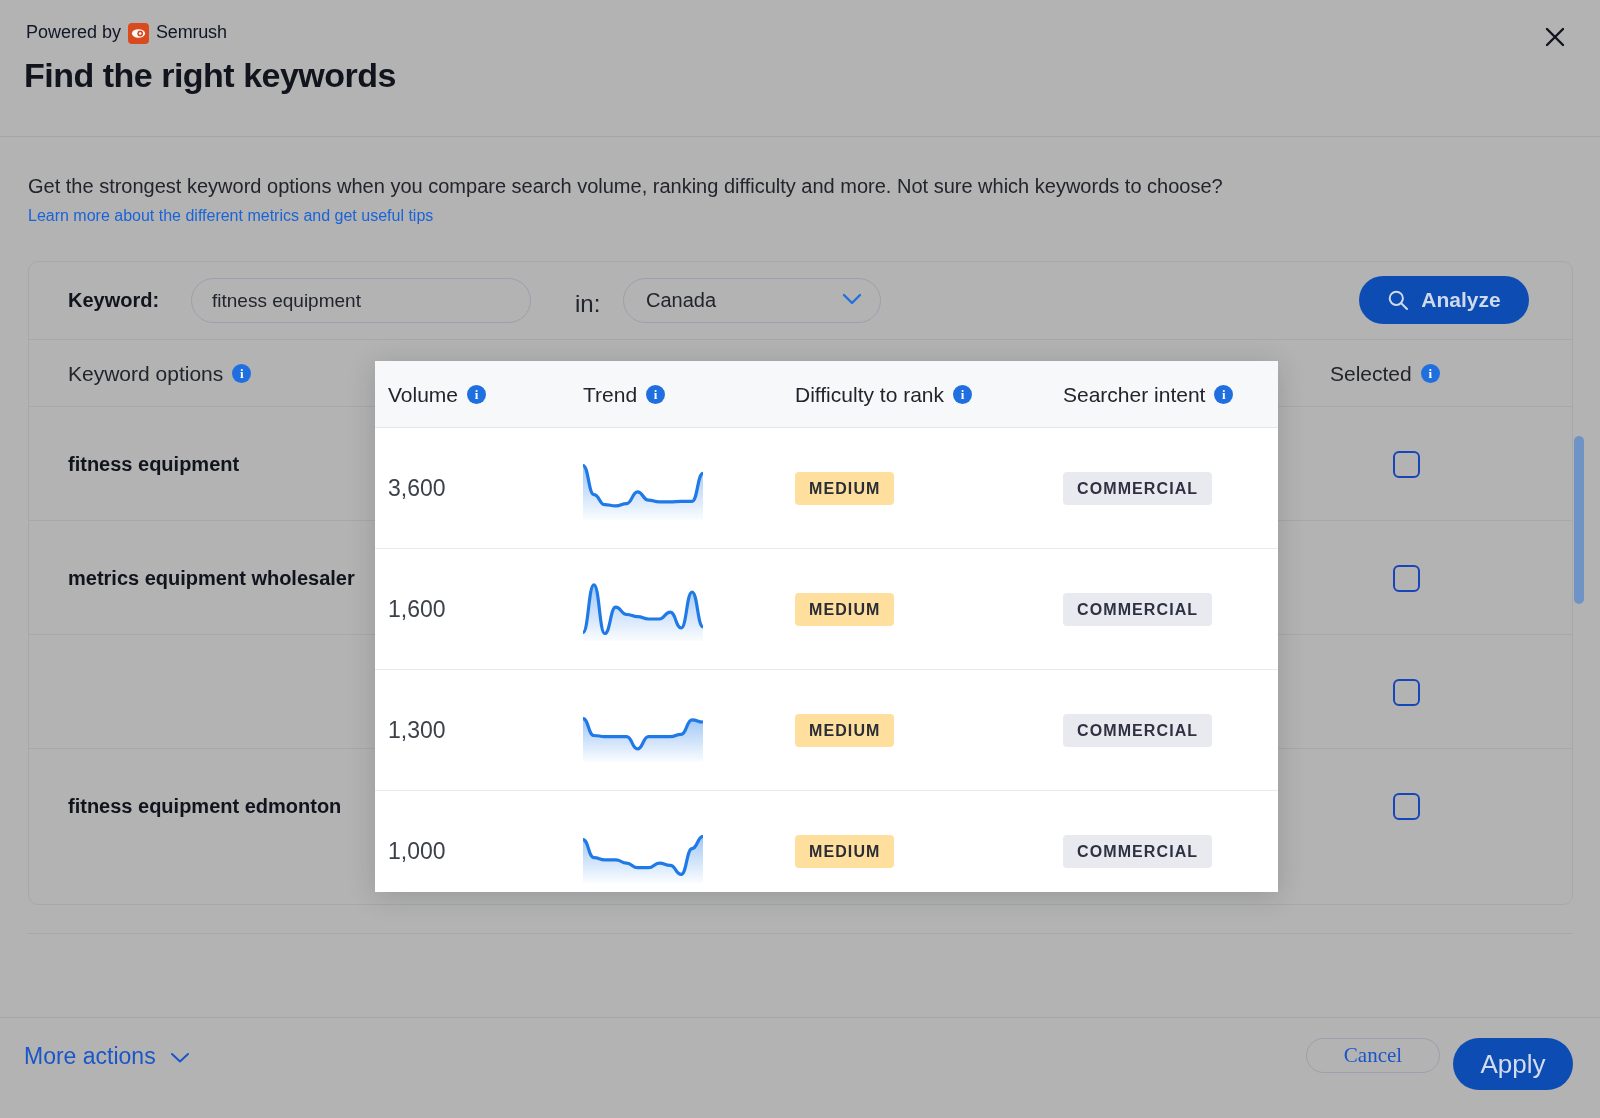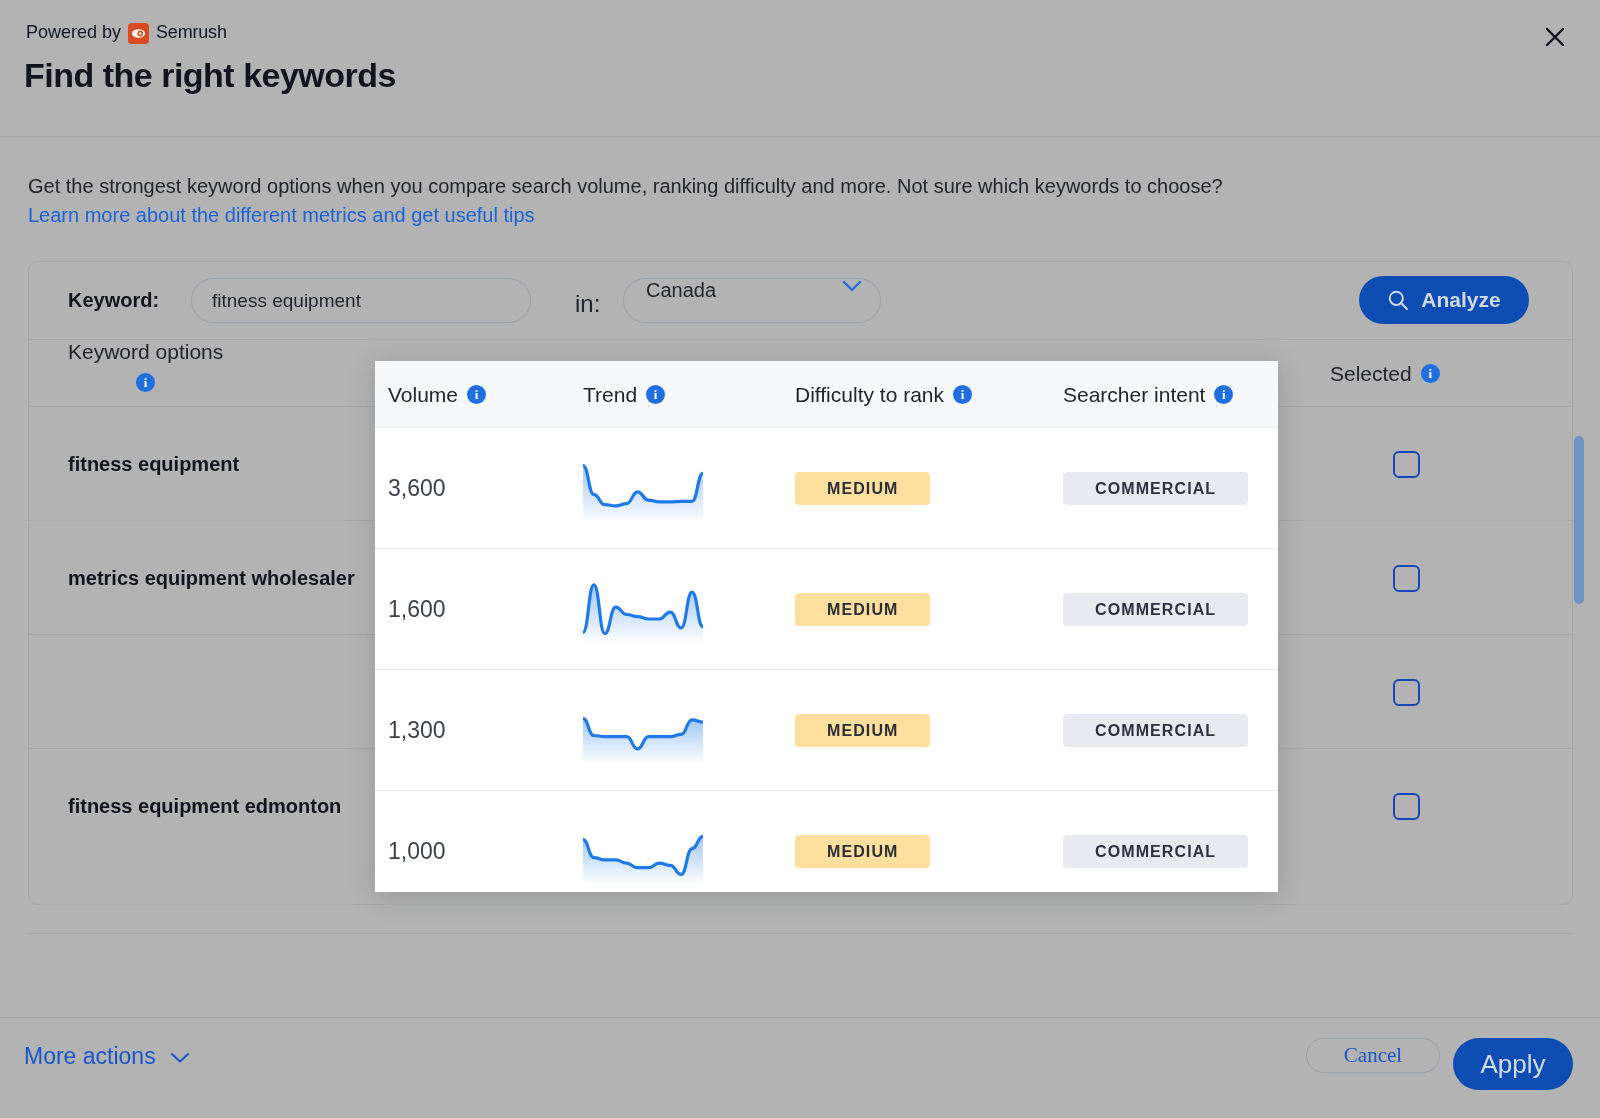--- a/index.html
+++ b/index.html
@@ -45,21 +45,21 @@
   }
   .close-btn svg { display: block; }
 
   
   .intro {
     position: absolute; left: 28px; top: 172px; width: 1450px;
     font-size: 20px; line-height: 29px; color: #23252c;
   }
   .intro-link {
     display: block; color: #1a63d8; text-decoration: none; cursor: pointer;
-    font-size: 20px; line-height: 29px;
+    font-size: 16px; line-height: 29px;
   }
 
   
   .card {
     position: absolute; left: 28px; top: 261px;
     width: 1545px; height: 644px;
     border: 1px solid #a7a8ab;
     border-radius: 10px;
     overflow: hidden;
   }
@@ -82,21 +82,21 @@
     outline: none;
   }
   .in-label {
     position: absolute; left: 546px; top: 28px;
     font-size: 24px; color: #22252d;
   }
   .country-select {
     position: absolute; left: 594px; top: 16px;
     width: 258px; height: 45px;
     border: 1px solid #9aa0ad; border-radius: 23px;
-    display: flex; align-items: flex-start;
+    display: flex; align-items: center;
     padding: 0 18px 0 22px; cursor: pointer; gap: 16px;
   }
   .country-select .cv { flex: 1; font-size: 20px; color: #22252d; }
   .chev { display: block; }
   .analyze-btn {
     position: absolute; right: 43px; top: 14px;
     height: 48px; min-width: 170px;
     background: #0d4db3; border: none; border-radius: 24px;
     display: flex; align-items: center; justify-content: center; gap: 12px;
     color: #cfd9ea; font-size: 21px; font-weight: 700; cursor: pointer;
@@ -109,21 +109,21 @@
   .tbl { position: relative; }
   .thead {
     position: relative; height: 67px;
     border-bottom: 1px solid #a7a8ab;
   }
   .th {
     position: absolute; top: 0; height: 67px;
     display: flex; align-items: center; gap: 9px;
     font-size: 21px; color: #23252c;
   }
-  .th.c-kw   { left: 39px; flex-direction: column; }
+  .th.c-kw   { left: 39px; }
   .th.c-vol  { left: 360px; }
   .th.c-trd  { left: 555px; }
   .th.c-dif  { left: 767px; }
   .th.c-int  { left: 1035px; }
   .th.c-sel  { left: 1301px; }
 
   .info-i {
     width: 19px; height: 19px; border-radius: 50%;
     background: #1f6fe0; color: #fff;
     display: inline-flex; align-items: center; justify-content: center;
@@ -143,21 +143,21 @@
   }
   .c-vol-cell { left: 360px; }
   .vol-val { font-size: 22px; color: #262932; }
   .c-trd-cell { left: 555px; width: 180px; }
   .c-dif-cell { left: 767px; }
   .c-int-cell { left: 1035px; }
   .c-sel-cell { left: 1301px; width: 180px; justify-content: flex-start; padding-left: 63px; }
 
   .badge {
     display: inline-flex; align-items: center; justify-content: center;
-    height: 33px; padding: 0 32px; border-radius: 4px;
+    height: 33px; padding: 0 14px; border-radius: 4px;
     font-size: 16px; font-weight: 700; letter-spacing: 1.1px;
   }
   .badge-medium { background: #ffdf9e; color: #2a2d35; }
   .badge-commercial { background: #e8eaef; color: #2d3142; }
 
   .chk {
     width: 27px; height: 27px; border: 2px solid #1646b8; border-radius: 6px;
     background: transparent; cursor: pointer;
   }
 

